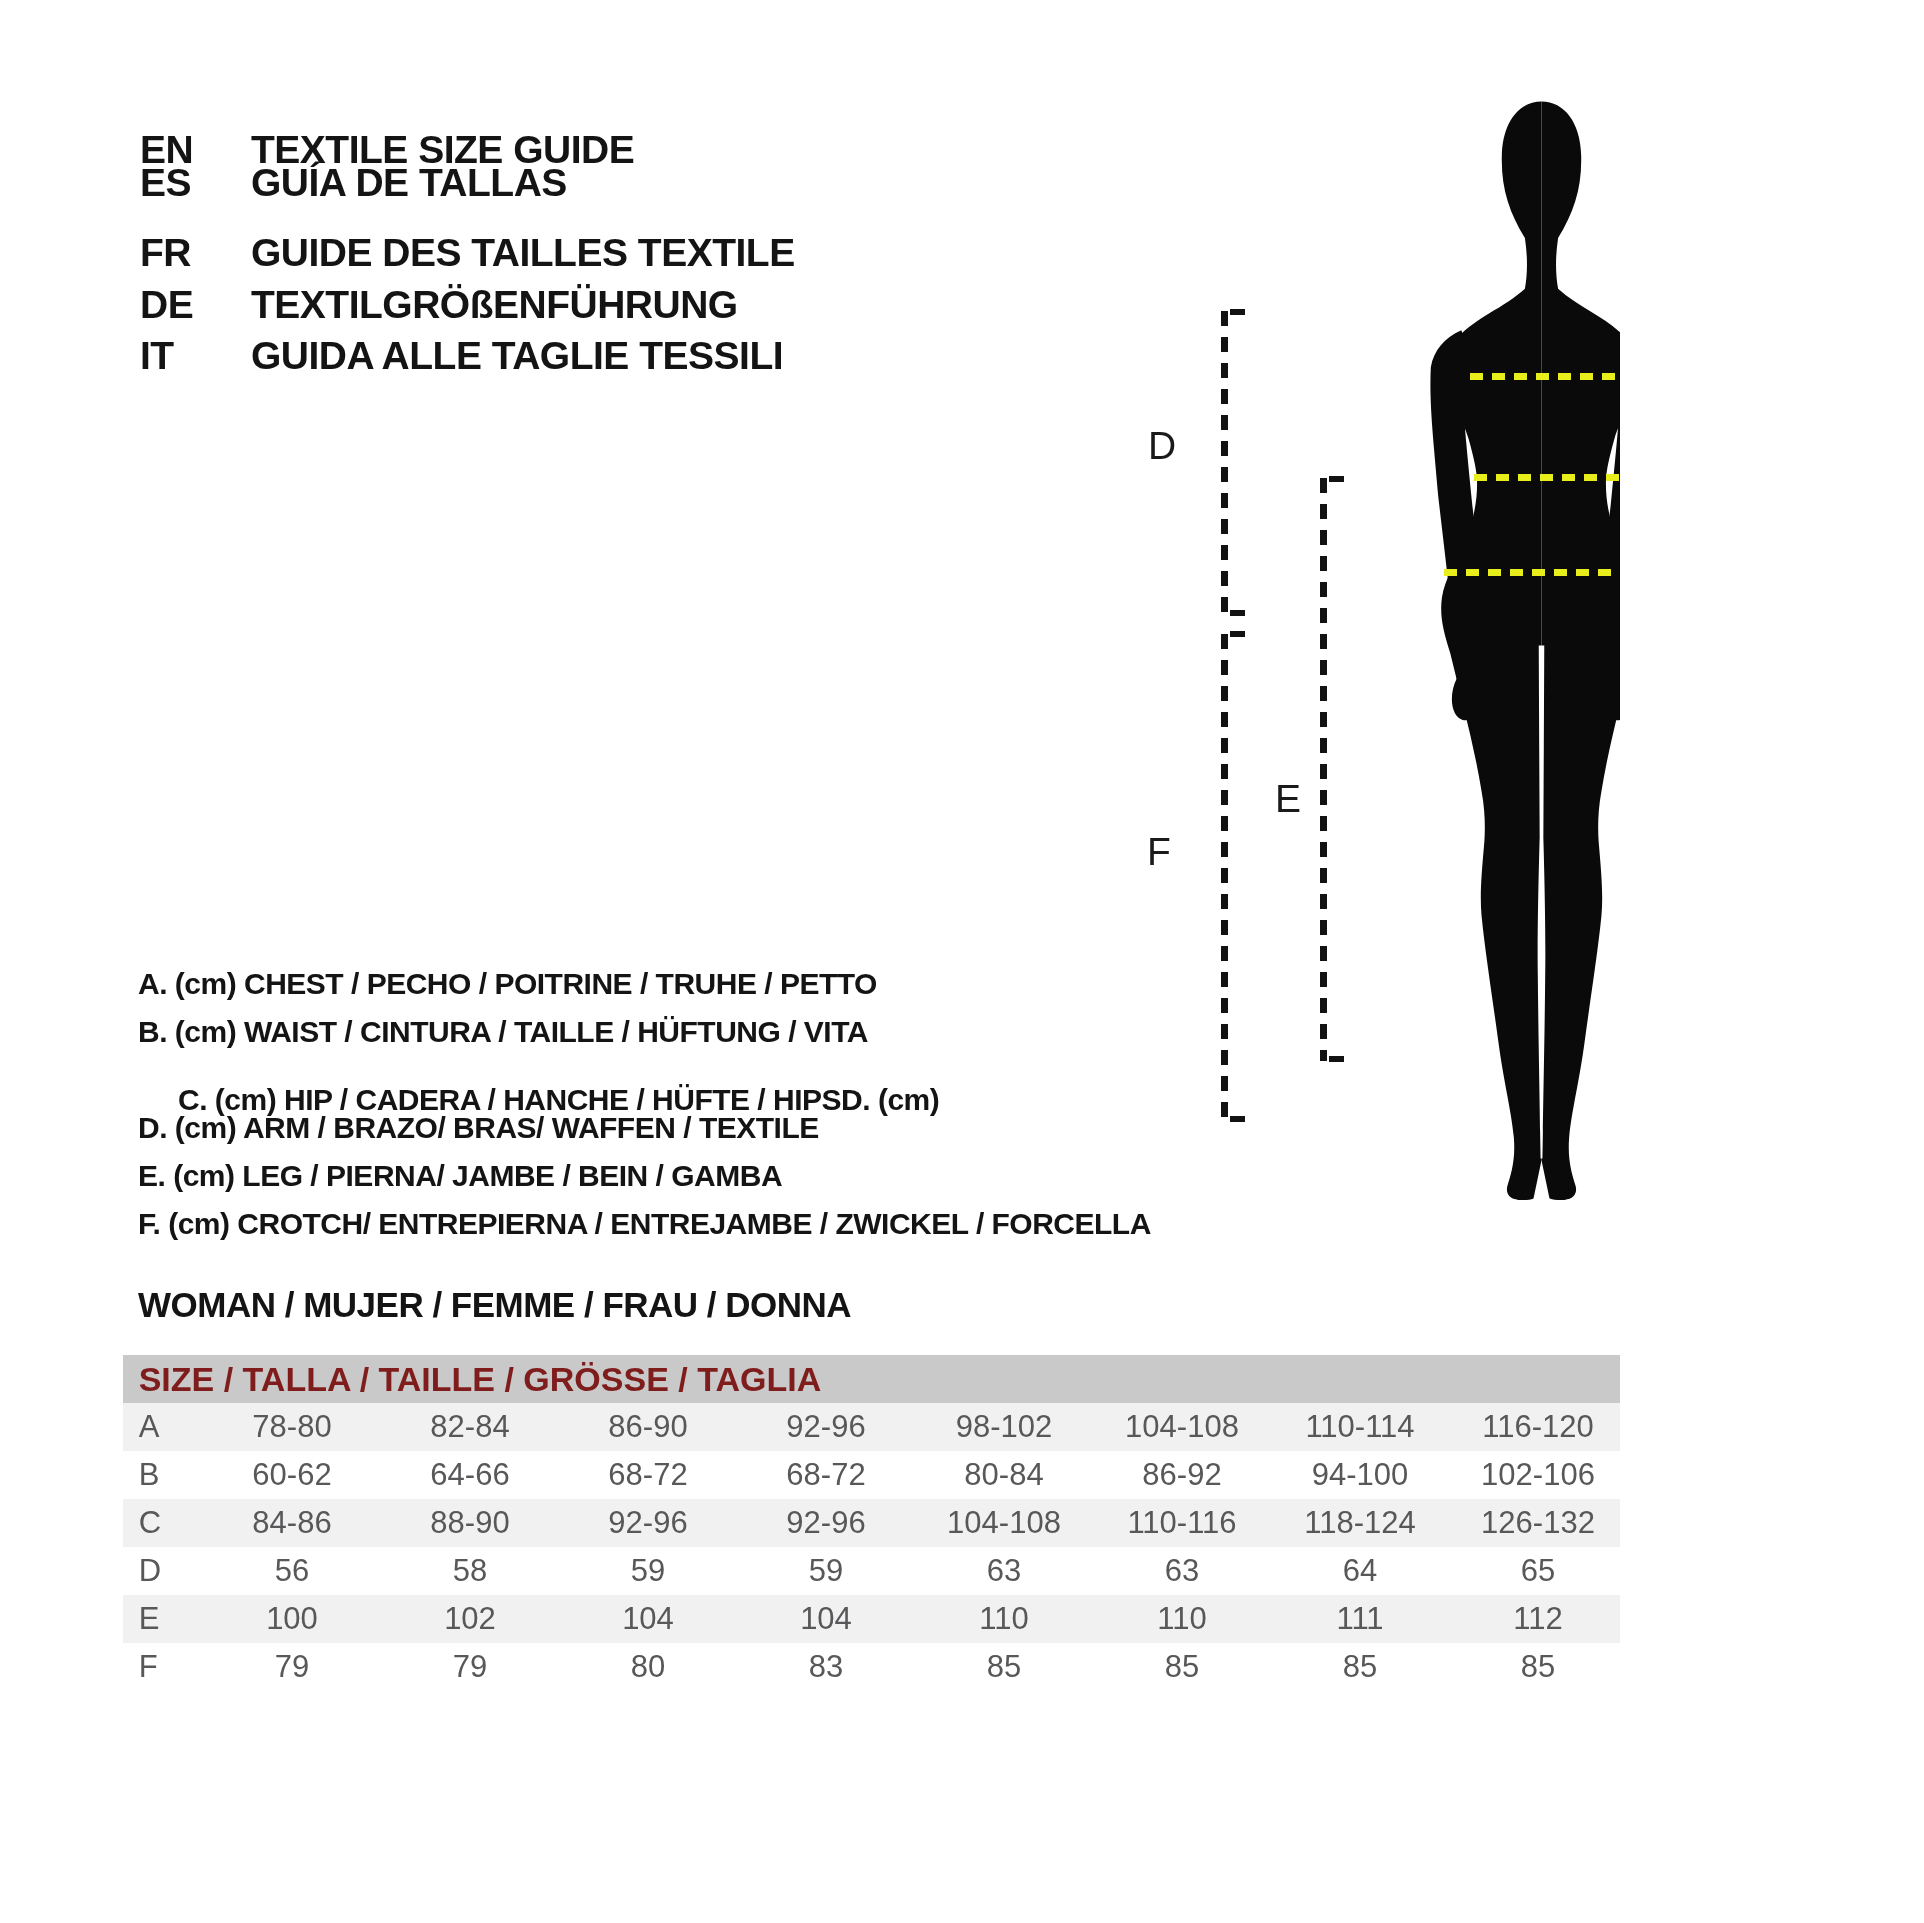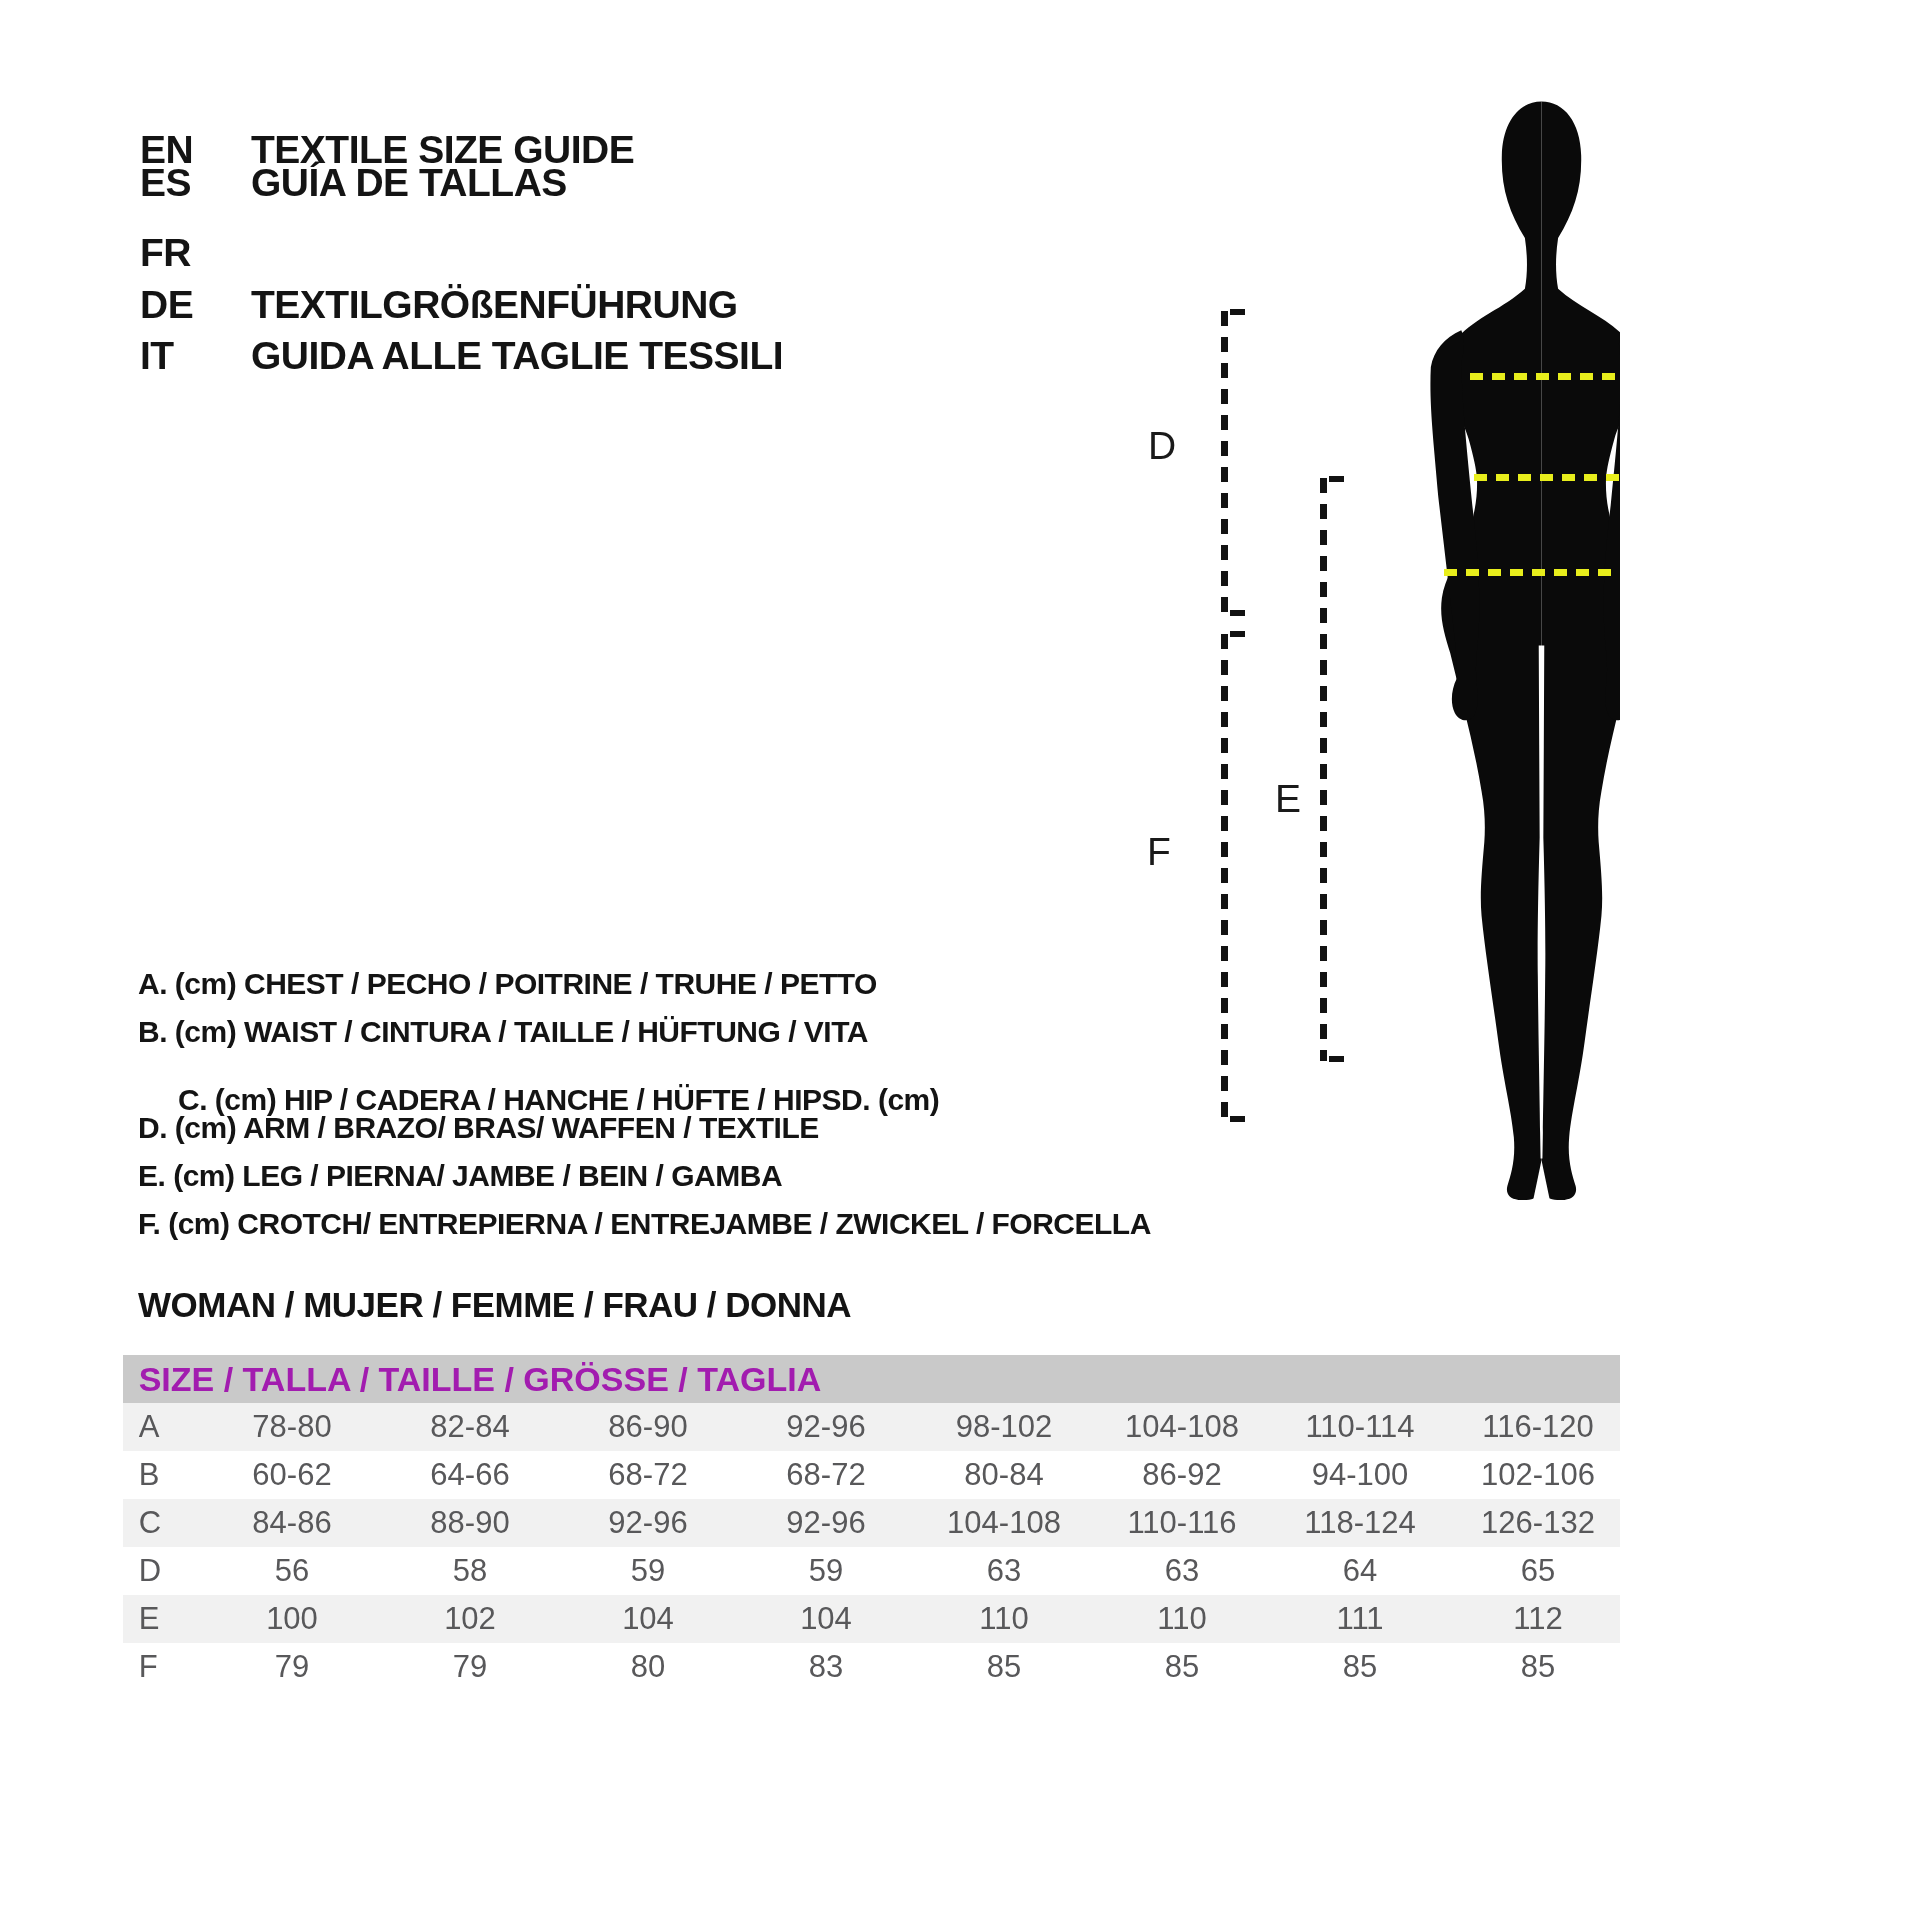--- a/index.html
+++ b/index.html
@@ -45,20 +45,21 @@
     <div class="lang-row txt bold" style="top:124px;">
       <span class="lang-code">EN</span>
       <span class="lang-title">TEXTILE SIZE GUIDE</span>
     </div>
     <div class="lang-row txt bold" style="top:157px;">
       <span class="lang-code">ES</span>
       <span class="lang-title">GUÍA DE TALLAS</span>
     </div>
     <div class="lang-row txt bold" style="top:227px;">
       <span class="lang-code">FR</span>
+      <span class="lang-title">GUIDE DES TAILLES TEXTILE</span>
     </div>
     <div class="lang-row txt bold" style="top:279px;">
       <span class="lang-code">DE</span>
       <span class="lang-title">TEXTILGRÖßENFÜHRUNG</span>
     </div>
     <div class="lang-row txt bold" style="top:330px;">
       <span class="lang-code">IT</span>
       <span class="lang-title">GUIDA ALLE TAGLIE TESSILI</span>
     </div>
   </div>
@@ -118,21 +119,21 @@
     <div class="legend-line txt bold" style="top:1008px;">B. (cm) WAIST / CINTURA / TAILLE / HÜFTUNG / VITA</div>
     <div class="legend-line txt bold" style="top:1076px;margin-left:40px;">C. (cm) HIP / CADERA / HANCHE / HÜFTE / HIPSD. (cm)</div>
     <div class="legend-line txt bold" style="top:1104px;">D. (cm) ARM / BRAZO/ BRAS/ WAFFEN / TEXTILE</div>
     <div class="legend-line txt bold" style="top:1152px;">E. (cm) LEG / PIERNA/ JAMBE / BEIN / GAMBA</div>
     <div class="legend-line txt bold" style="top:1200px;">F. (cm) CROTCH/ ENTREPIERNA / ENTREJAMBE / ZWICKEL / FORCELLA</div>
   </div>
 
   <div class="abs txt bold section-title">WOMAN / MUJER / FEMME / FRAU / DONNA</div>
 
   <div class="abs" id="size-table">
-    <div class="tbl-header" style="background:#c9c9c9;color:#a21caf;">SIZE / TALLA / TAILLE / GRÖSSE / TAGLIA</div>
+    <div class="tbl-header" style="background:#c9c9c9;color:#7f1d1d;">SIZE / TALLA / TAILLE / GRÖSSE / TAGLIA</div>
 
 
     <div class="trow alt">
       <div class="rlabel">A</div>
       <div>78-80</div>
       <div>82-84</div>
       <div>86-90</div>
       <div>92-96</div>
       <div>98-102</div>
       <div>104-108</div>

